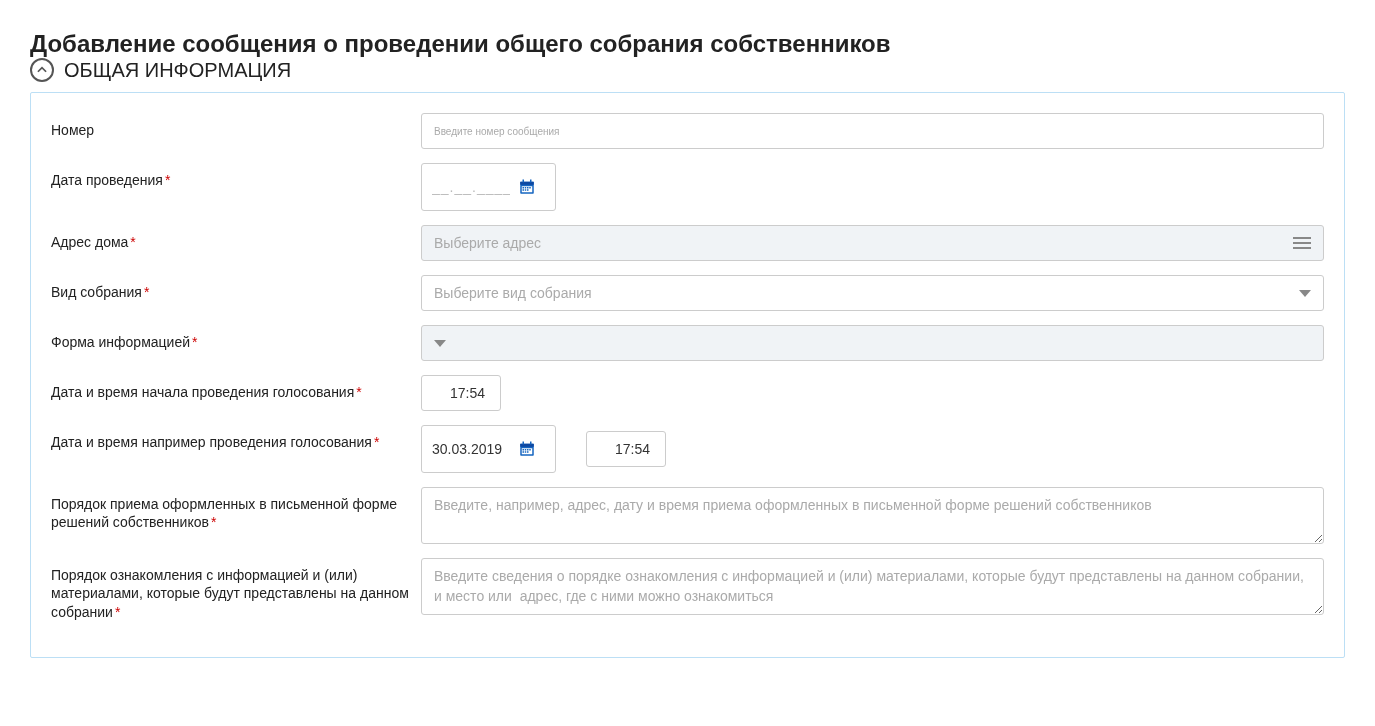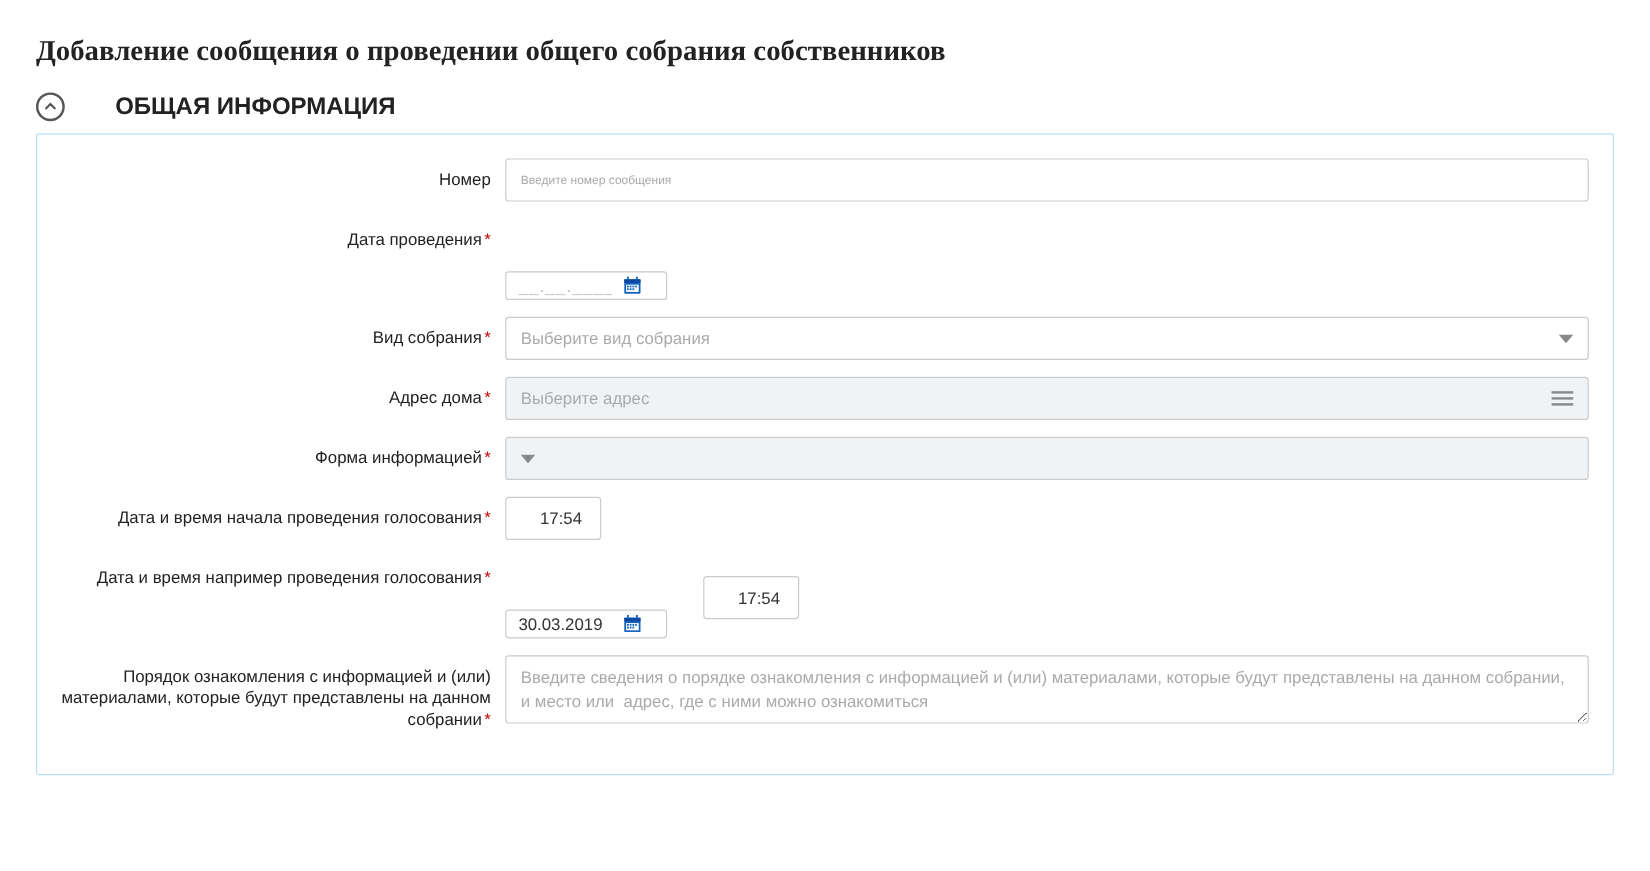--- a/index.html
+++ b/index.html
@@ -7,22 +7,20 @@
     font-family: Arial, Helvetica, sans-serif;
     background: #fff;
     color: #333;
     padding: 30px;
     width: 1375px;
   }
   .page-title {
     font-size: 24px;
     font-weight: bold;
     color: #222;
-    margin-bottom: 20px;
-    font-family: Liberation Serif, serif;
   }
   .section-header {
     display: flex;
     align-items: center;
     gap: 10px;
     margin-bottom: 10px;
     cursor: pointer;
   }
   .collapse-icon {
     width: 24px;
@@ -31,40 +29,39 @@
     border-radius: 50%;
     display: flex;
     align-items: center;
     justify-content: center;
     color: #555;
     background: #fff;
   }
   .collapse-icon svg { width: 14px; height: 14px; }
   .section-title {
     font-size: 20px;
-    font-weight: bold;
+    font-weight: normal;
     color: #222;
     text-transform: uppercase;
-    margin-left: 32px;
   }
   .form-panel {
     border: 1px solid #bcdff5;
     border-radius: 2px;
     padding: 20px 20px 20px 20px;
   }
   .form-row {
     display: flex;
     align-items: flex-start;
     margin-bottom: 14px;
   }
   .form-row:last-child { margin-bottom: 16px; }
   .form-label {
     width: 370px;
     min-width: 370px;
-    text-align: right;
+    text-align: left;
     padding-right: 12px;
     padding-top: 8px;
     font-size: 14px;
     color: #222;
     line-height: 1.3;
   }
   .form-label .req {
     color: #c00;
     margin-left: 2px;
   }
@@ -86,26 +83,25 @@
   }
   input::placeholder, textarea::placeholder { color: #aaa; }
   .grey-top-border {
     border-top: 1.5px solid #aaa;
   }
   .date-wrap {
     display: flex;
     align-items: center;
     border: 1px solid #ccc;
     border-radius: 3px;
-    height: 24px;
+    height: 48px;
     padding: 0 4px 0 10px;
     background: #fff;
     width: 135px;
     gap: 8px;
-    margin-top: 44px;
   }
   .date-wrap input {
     border: none;
     outline: none;
     width: 78px;
     height: 32px;
     font-size: 14px;
     padding: 0;
     color: #333;
     background: transparent;
@@ -217,39 +213,39 @@
               <rect x="6" y="15" width="2" height="2" fill="currentColor"></rect>
               <rect x="9" y="15" width="2" height="2" fill="currentColor"></rect>
               <rect x="12" y="15" width="2" height="2" fill="currentColor"></rect>
             </svg>
         </span>
       </div>
     </div>
   </div>
 
   <div class="form-row">
-    <div class="form-label"><span>Вид собрания</span><span class="req">*</span></div>
-    <div class="form-field">
-      <div class="select-wrap">
-        <span class="placeholder">Выберите вид собрания</span>
-        <span class="tri-down"></span>
-      </div>
-    </div>
-  </div>
-
-  <div class="form-row">
     <div class="form-label"><span>Адрес дома</span><span class="req">*</span></div>
     <div class="form-field">
       <div class="select-wrap grey grey-top-border">
         <span class="placeholder">Выберите адрес</span>
         <span class="hamburger">
             <span></span>
             <span></span>
             <span></span>
           </span>
+      </div>
+    </div>
+  </div>
+
+  <div class="form-row">
+    <div class="form-label"><span>Вид собрания</span><span class="req">*</span></div>
+    <div class="form-field">
+      <div class="select-wrap">
+        <span class="placeholder">Выберите вид собрания</span>
+        <span class="tri-down"></span>
       </div>
     </div>
   </div>
 
   <div class="form-row">
     <div class="form-label"><span>Форма информацией</span><span class="req">*</span></div>
     <div class="form-field">
       <div class="select-wrap grey grey-top-border">
         <span class="tri-down"></span>
       </div>
@@ -286,20 +282,26 @@
               <rect x="12" y="15" width="2" height="2" fill="currentColor"></rect>
             </svg>
         </span>
       </div>
       <div class="time-wrap">
           <span>17:54</span>
         </div>
     </div>
   </div>
 
+  <div class="form-row">
+    <div class="form-label"><span>Порядок приема оформленных в письменной форме решений собственников</span><span class="req">*</span></div>
+    <div class="form-field">
+      <textarea placeholder="Введите, например, адрес, дату и время приема оформленных в письменной форме решений собственников" style=""></textarea>
+    </div>
+  </div>
 
   <div class="form-row">
     <div class="form-label"><span>Порядок ознакомления с информацией и (или) материалами, которые будут представлены на данном собрании</span><span class="req">*</span></div>
     <div class="form-field">
       <textarea style="min-height: 54px;" placeholder="Введите сведения о порядке ознакомления с информацией и (или) материалами, которые будут представлены на данном собрании, и место или  адрес, где с ними можно ознакомиться"></textarea>
     </div>
   </div>
 
 </div>
 

